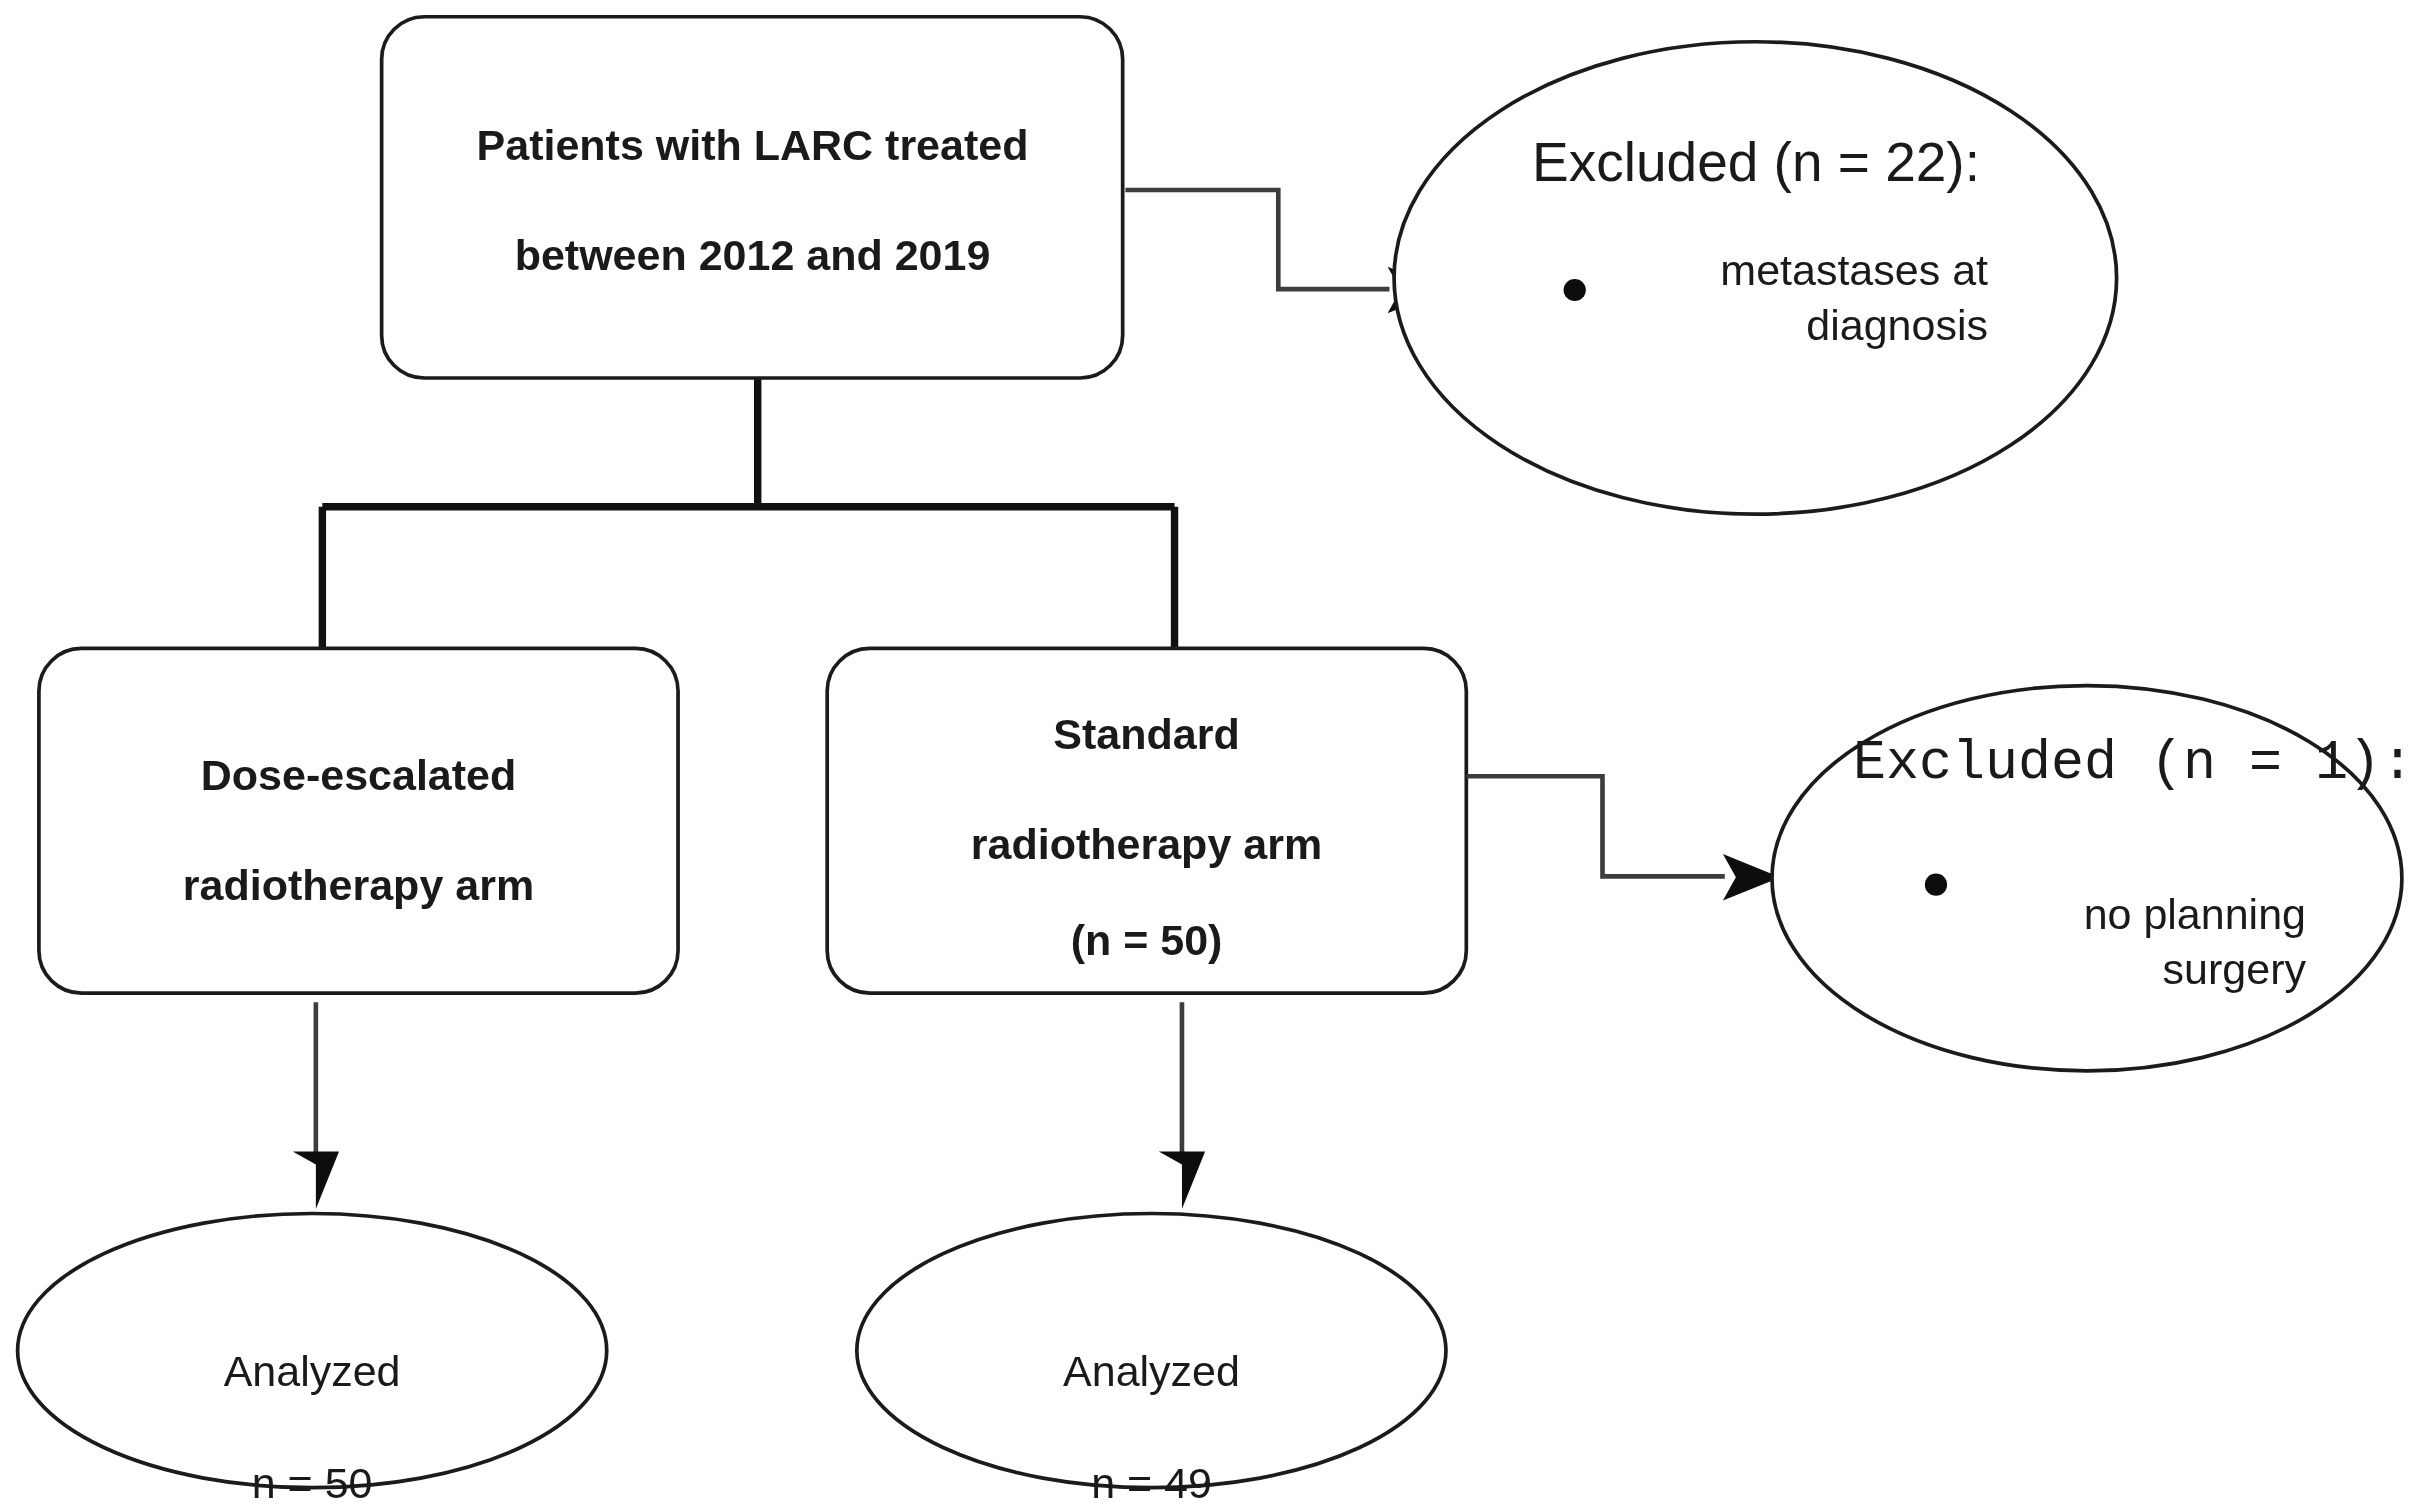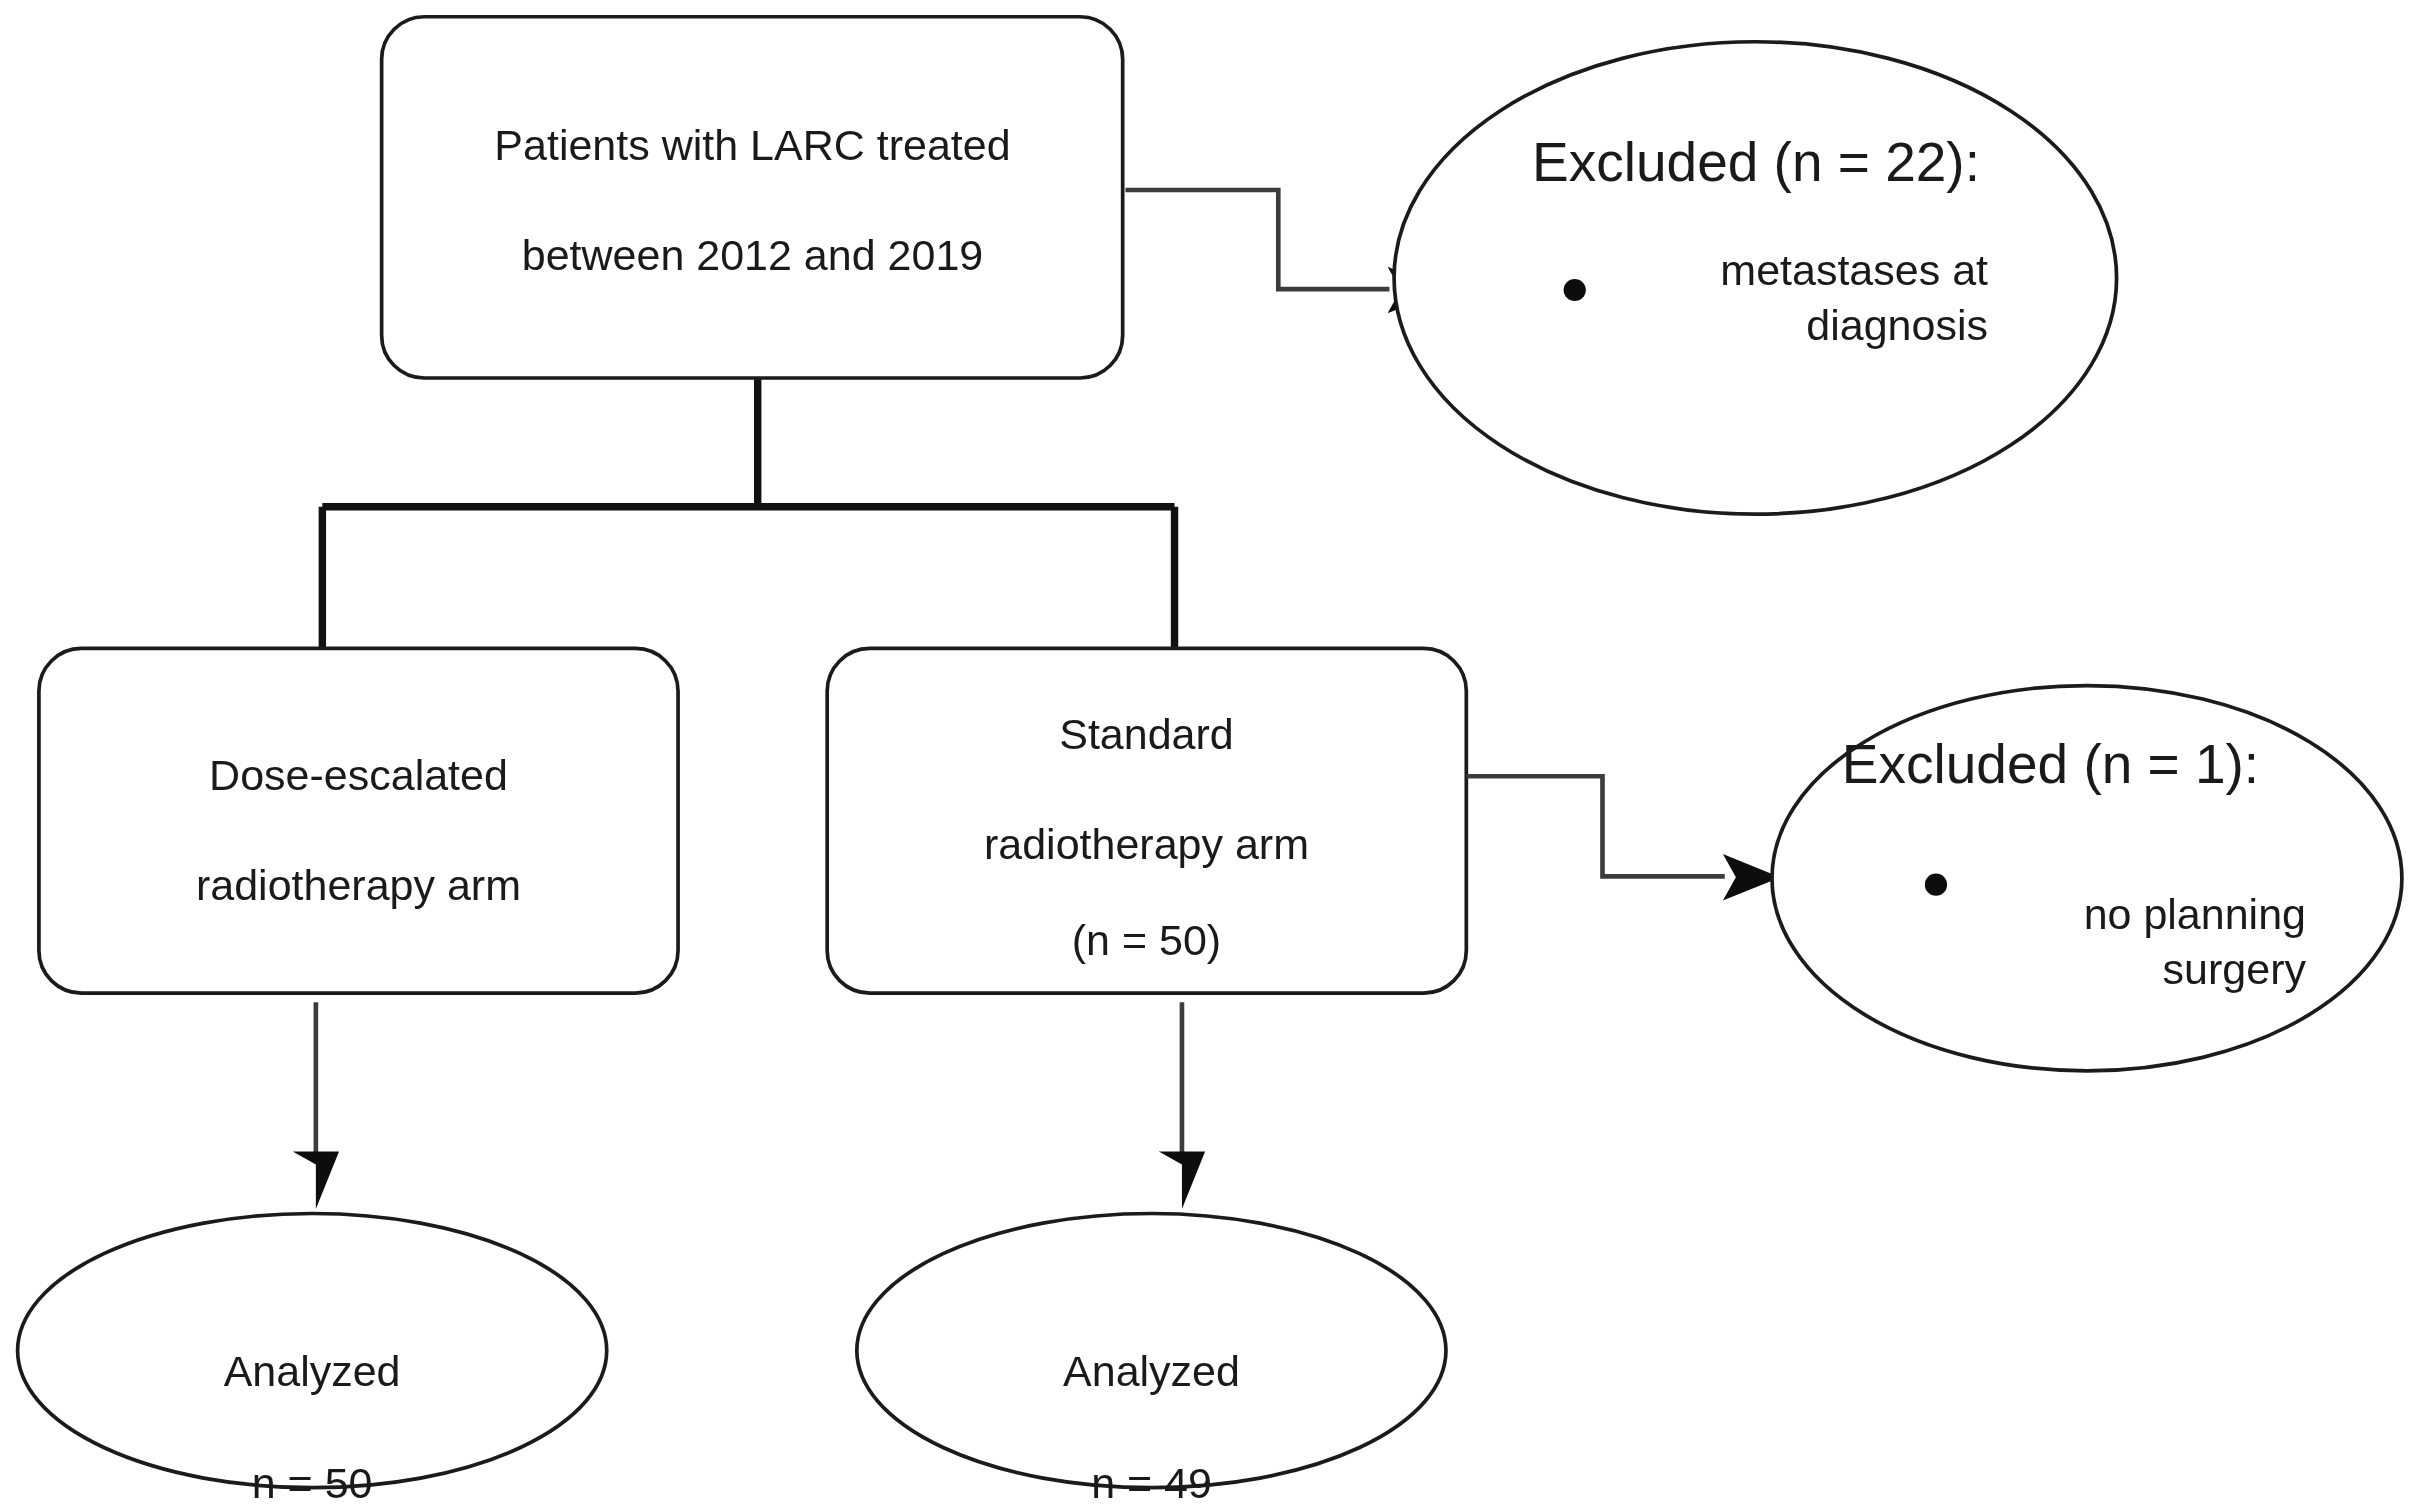--- a/index.html
+++ b/index.html
@@ -56,20 +56,21 @@
   }
   .node-text {
     position: absolute;
     color: #1a1a1a;
     font-family: "Liberation Sans", sans-serif;
     font-size: 43px;
     line-height: 1.28;
     text-align: center;
     white-space: pre-line;
     pointer-events: none;
+    font-weight: bold;
   }
   .node-text .count-line {
     display: block;
     margin-top: 0.95em;
   }
   .excl-title {
     position: absolute;
     font-size: 55px;
     color: #1a1a1a;
     text-align: center;
@@ -148,21 +149,21 @@
     <span>Dose-escalated</span><br>
     <span>radiotherapy arm</span>
   </div>
 
   <div class="node-text" style="left:827px; top:652px; width:639px;">
     <span>Standard</span><br>
     <span>radiotherapy arm</span>
     <span class="count-line">(n = 50)</span>
   </div>
 
-  <div class="excl-title" style="left:1814px; top:732px; width:473px;">Excluded (n = 1):</div>
+  <div class="excl-title" style="left:1853px; top:732px; width:473px;font-family:Liberation Mono, monospace;">Excluded (n = 1):</div>
   <div class="excl-item" style="left:1972px; top:839px; width:334px;margin-top:48px;">no planning
 surgery</div>
 
   <div class="analyzed-text" style="left:17.6px; top:1288px; width:589px;">
     <span>Analyzed</span><br>
     <span>n = 50</span>
   </div>
 
   <div class="analyzed-text" style="left:857px; top:1288px; width:589px;">
     <span>Analyzed</span><br>

